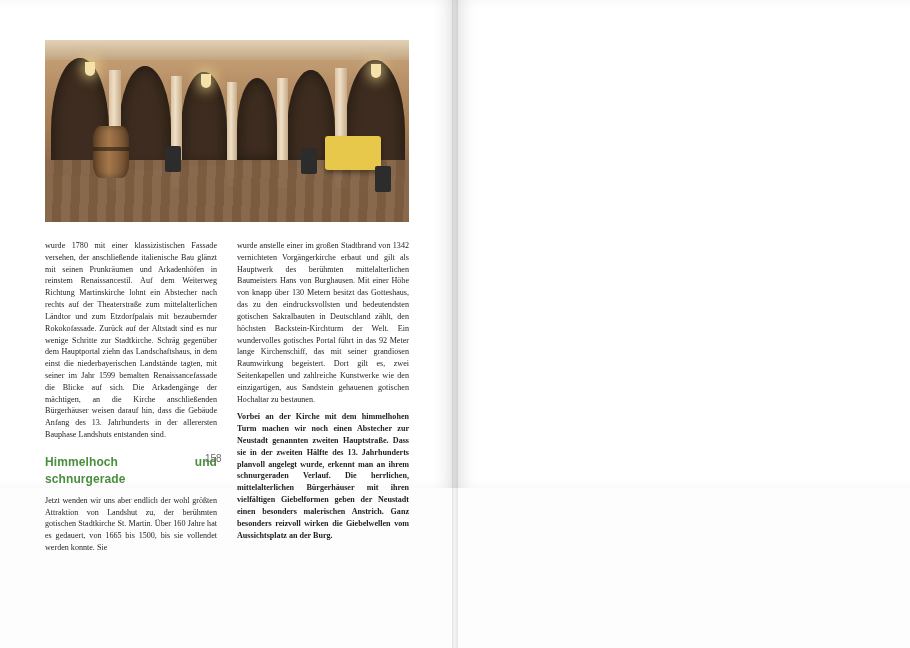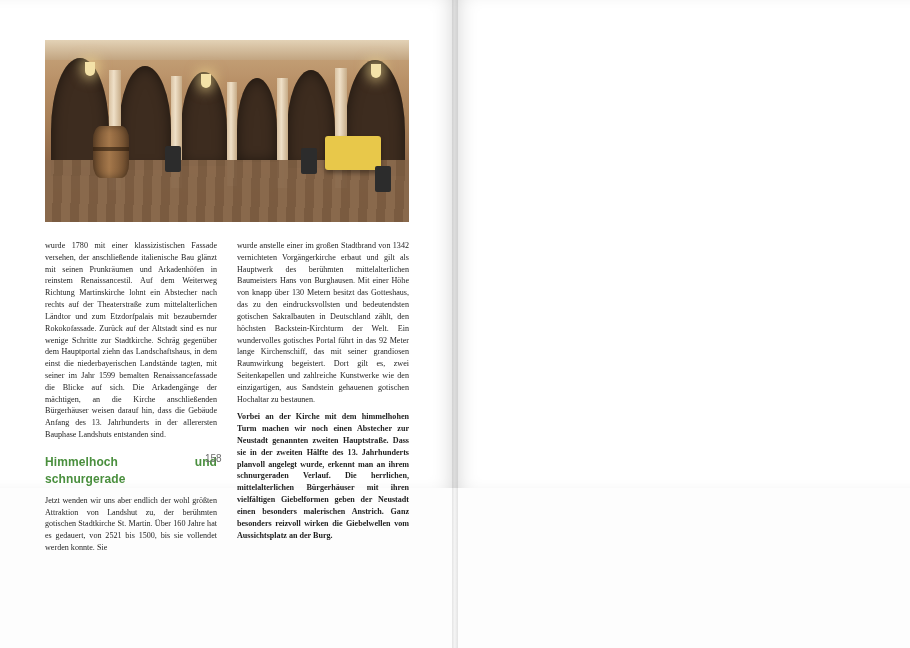--- a/index.html
+++ b/index.html
@@ -194,21 +194,21 @@
       <div class="yellow-table"></div>
       <div class="chair" style="right:92px; bottom:48px;"></div>
       <div class="chair" style="right:18px; bottom:30px;"></div>
       <div class="chair" style="left:120px; bottom:50px;"></div>
     </div>
 
     <div class="cols">
       <div class="col">
         <p>wurde 1780 mit einer klassizistischen Fassade versehen, der anschließende italienische Bau glänzt mit seinen Prunkräumen und Arkadenhöfen in reinstem Renaissancestil. Auf dem Weiterweg Richtung Martinskirche lohnt ein Abstecher nach rechts auf der Theaterstraße zum mittelalterlichen Ländtor und zum Etzdorfpalais mit bezaubernder Rokokofassade. Zurück auf der Altstadt sind es nur wenige Schritte zur Stadtkirche. Schräg gegenüber dem Hauptportal ziehn das Landschaftshaus, in dem einst die niederbayerischen Landstände tagten, mit seiner im Jahr 1599 bemalten Renaissancefassade die Blicke auf sich. Die Arkadengänge der mächtigen, an die Kirche anschließenden Bürgerhäuser weisen darauf hin, dass die Gebäude Anfang des 13. Jahrhunderts in der allerersten Bauphase Landshuts entstanden sind.</p>
         <div class="subhead">Himmelhoch und schnurgerade</div>
-        <p>Jetzt wenden wir uns aber endlich der wohl größten Attraktion von Landshut zu, der berühmten gotischen Stadtkirche St. Martin. Über 160 Jahre hat es gedauert, von 2521 bis 1500, bis sie vollendet werden konnte. Sie</p>
+        <p>Jetzt wenden wir uns aber endlich der wohl größten Attraktion von Landshut zu, der berühmten gotischen Stadtkirche St. Martin. Über 160 Jahre hat es gedauert, von 1665 bis 1500, bis sie vollendet werden konnte. Sie</p>
       </div>
       <div class="col">
         <p>wurde anstelle einer im großen Stadtbrand von 1342 vernichteten Vorgängerkirche erbaut und gilt als Hauptwerk des berühmten mittelalterlichen Baumeisters Hans von Burghausen. Mit einer Höhe von knapp über 130 Metern besitzt das Gotteshaus, das zu den eindrucksvollsten und bedeutendsten gotischen Sakralbauten in Deutschland zählt, den höchsten Backstein-Kirchturm der Welt. Ein wundervolles gotisches Portal führt in das 92 Meter lange Kirchenschiff, das mit seiner grandiosen Raumwirkung begeistert. Dort gilt es, zwei Seitenkapellen und zahlreiche Kunstwerke wie den einzigartigen, aus Sandstein gehauenen gotischen Hochaltar zu bestaunen.</p>
         <p>Vorbei an der Kirche mit dem himmelhohen Turm machen wir noch einen Abstecher zur Neustadt genannten zweiten Hauptstraße. Dass sie in der zweiten Hälfte des 13. Jahrhunderts planvoll angelegt wurde, erkennt man an ihrem schnurgeraden Verlauf. Die herrlichen, mittelalterlichen Bürgerhäuser mit ihren vielfältigen Giebelformen geben der Neustadt einen besonders malerischen Anstrich. Ganz besonders reizvoll wirken die Giebelwellen vom Aussichtsplatz an der Burg.</p>
       </div>
     </div>
 
     <div class="folio folio-left">158</div>
   </div>
 

